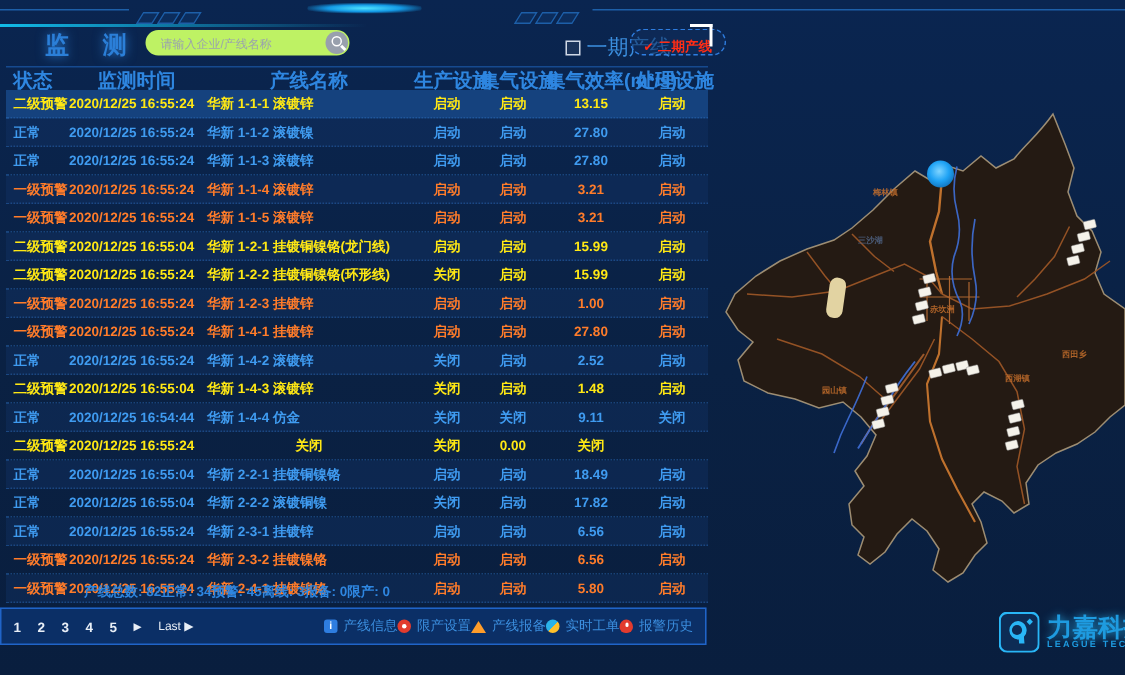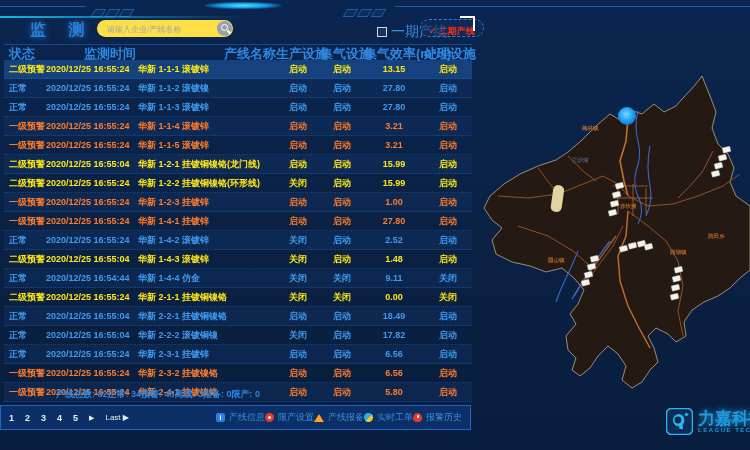--- a/index.html
+++ b/index.html
@@ -18,39 +18,39 @@
   .slashes span{display:inline-block;width:9px;height:6px;border:1px solid #1d5fa8;transform:skewX(-32deg);margin-right:3px;background:rgba(29,95,168,.15)}
   .sl-a{left:93px}.sl-b{left:345px}
   .glow{position:absolute;left:205px;top:2px;width:76px;height:7px;border-radius:4px;
     background:radial-gradient(ellipse at center,#4fe2ff 0%,#149ae6 45%,rgba(20,154,230,0) 78%)}
   .title-underline{position:absolute;left:0;top:16px;width:245px;height:2px;
     background:linear-gradient(90deg,#12bce8,rgba(18,188,232,0))}
   
   .toolbar{position:absolute;left:0;top:16px;width:750px;height:26px}
   .page-title{position:absolute;left:30px;top:4px;font-size:16px;font-weight:bold;color:#2b7fd8;
     letter-spacing:9px;text-shadow:0 0 7px rgba(43,127,216,.9)}
-  .searchbox{position:absolute;left:97px;top:4px;width:136px;height:17px;background:#fde047;border-radius:9px}
+  .searchbox{position:absolute;left:97px;top:4px;width:136px;height:17px;background:#bef264;border-radius:9px}
   .searchbox input{position:absolute;left:8px;top:1px;width:110px;height:14px;border:none;outline:none;
     background:transparent;font-size:8px;color:#555;font-family:inherit}
   .searchbox input::placeholder{color:#9aa3ad}
   .search-btn{position:absolute;right:1px;top:1px;width:15px;height:15px;border-radius:50%;background:#98a0ad;cursor:pointer}
   .search-btn::after{content:"";position:absolute;left:3.5px;top:3px;width:5px;height:5px;border:1.5px solid #fff;border-radius:50%}
   .search-btn::before{content:"";position:absolute;left:9.5px;top:10px;width:4px;height:1.5px;background:#fff;transform:rotate(45deg)}
   .phase1{position:absolute;left:377px;top:7px;font-size:14px;color:#3b8ede;cursor:pointer;white-space:nowrap}
   .cb{width:8px;height:8px;border:1px solid #cfd8e6;display:inline-block;margin-right:4px;vertical-align:-1px;background:rgba(255,255,255,.07)}
   .phase2{position:absolute;left:420px;top:3px;height:16px;line-height:23px;padding:0 8px;
     border:1px dashed #2e7de0;border-radius:9px;background:rgba(16,45,92,.55);
     font-size:9px;font-weight:bold;color:#ff2d16;cursor:pointer;white-space:nowrap}
   .phase2 .chk{font-size:8px;margin-right:3px;color:#ff2d16}
   .bracket{position:absolute;left:460px;top:0;width:13px;height:13px;border-top:2px solid #fff;border-right:2px solid #fff}
   
   .table-panel{position:absolute;left:4px;top:44px;width:468px;border-top:1px solid #164a8f}
   .thead,.trow{display:grid;grid-template-columns:42px 90px 1fr 44px 44px 60px 48px;align-items:center}
   .thead{height:15px;color:#2e86e0;font-size:13px;font-weight:bold}
-  .thead .hc{text-align:right;white-space:nowrap}
+  .thead .hc{text-align:center;white-space:nowrap}
   .thead .hc.c0{text-align:left;padding-left:5px}
   .trow{height:18px;font-size:9px;font-weight:bold;border-bottom:1px dotted rgba(45,110,190,.45);cursor:pointer}
   .trow:nth-child(even){background:rgba(18,52,104,.38)}
   .trow .cell{white-space:nowrap;overflow:hidden}
   .cell[data-cell="status"]{padding-left:5px}
   .cell[data-cell="time"]{text-align:left}
   .cell[data-cell="line"]{padding-left:2px}
   .cell[data-cell="prod"],.cell[data-cell="gas"],.cell[data-cell="eff"],.cell[data-cell="treat"]{text-align:center}
   .trow.normal{color:#3f9bf0}
   .trow.l1{color:#ff7c2a}
@@ -227,21 +227,20 @@
     <div class="cell" data-cell="time">2020/12/25 16:54:44</div>
     <div class="cell" data-cell="line">华新 1-4-4 仿金</div>
     <div class="cell" data-cell="prod">关闭</div>
     <div class="cell" data-cell="gas">关闭</div>
     <div class="cell" data-cell="eff">9.11</div>
     <div class="cell" data-cell="treat">关闭</div>
   </div>
       <div class="trow l2">
     <div class="cell" data-cell="status">二级预警</div>
     <div class="cell" data-cell="time">2020/12/25 16:55:24</div>
-    <div class="cell" data-cell="line">华新 2-1-1 挂镀铜镍铬</div>
     <div class="cell" data-cell="prod">关闭</div>
     <div class="cell" data-cell="gas">关闭</div>
     <div class="cell" data-cell="eff">0.00</div>
     <div class="cell" data-cell="treat">关闭</div>
   </div>
       <div class="trow normal">
     <div class="cell" data-cell="status">正常</div>
     <div class="cell" data-cell="time">2020/12/25 16:55:04</div>
     <div class="cell" data-cell="line">华新 2-2-1 挂镀铜镍铬</div>
     <div class="cell" data-cell="prod">启动</div>

